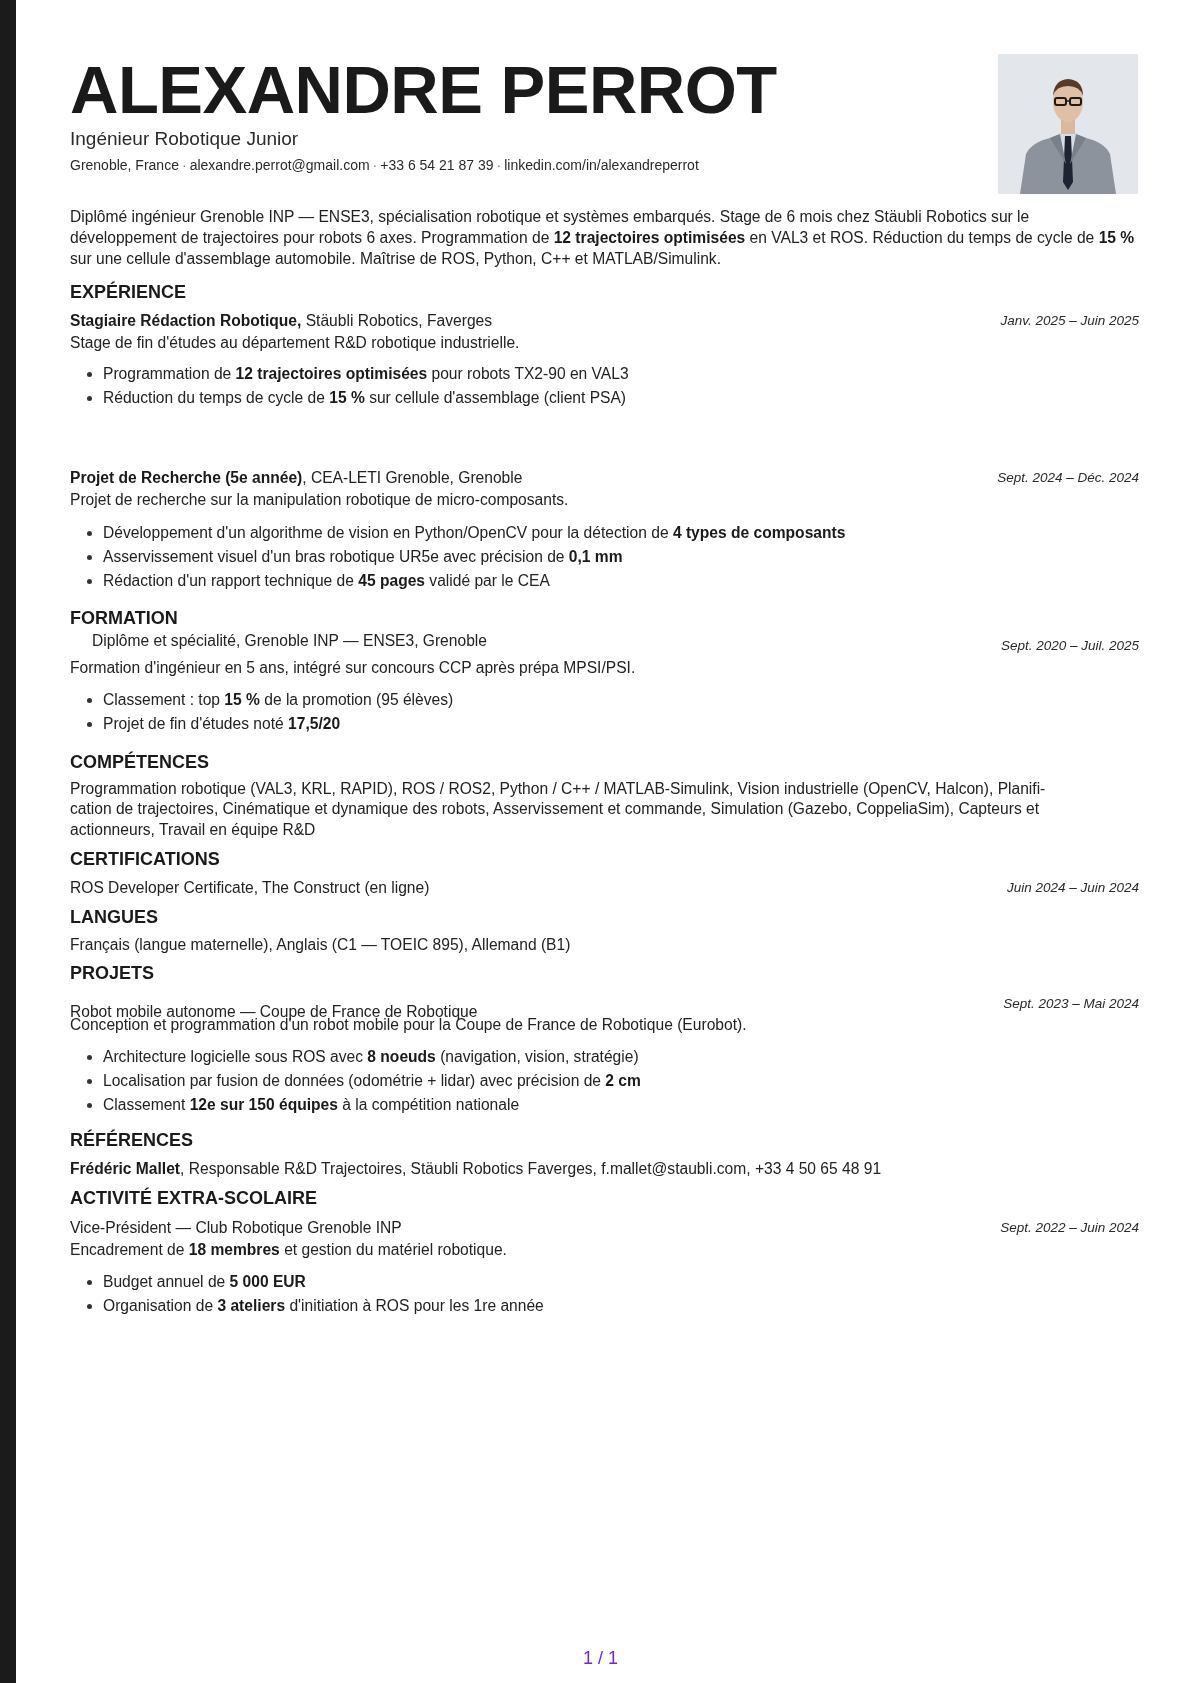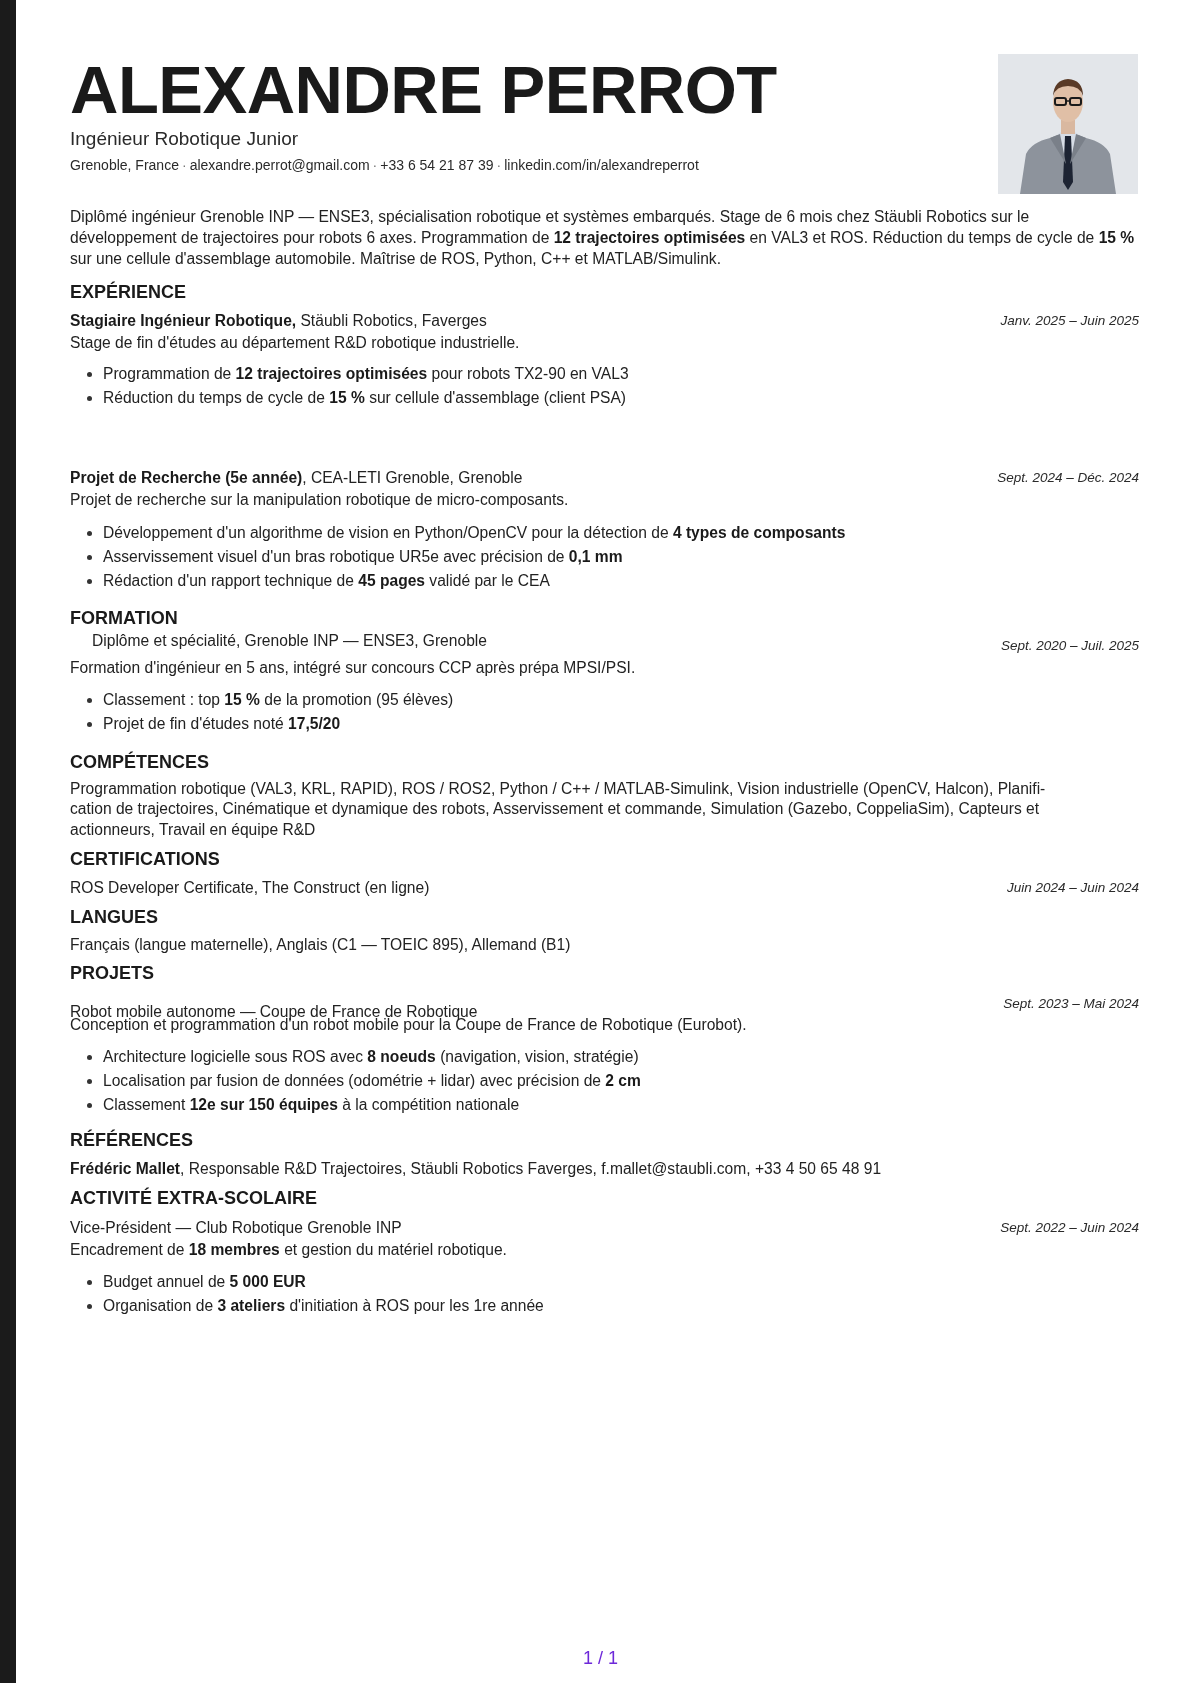--- a/index.html
+++ b/index.html
@@ -102,21 +102,21 @@
     </svg>
   </div>
 
   <div class="summary">
     <span>Diplômé ingénieur Grenoble INP — ENSE3, spécialisation robotique et systèmes embarqués. Stage de 6 mois chez Stäubli Robotics sur le développement de trajectoires pour robots 6 axes. Programmation de </span><b>12 trajectoires optimisées</b><span> en VAL3 et ROS. Réduction du temps de cycle de </span><b>15 %</b><span> sur une cellule d'assemblage automobile. Maîtrise de ROS, Python, C++ et MATLAB/Simulink.</span>
   </div>
 
   <div class="section-title" style="top:282px;">EXPÉRIENCE</div>
 
   <div class="entry-head" style="top:312px;">
-    <b>Stagiaire Ingénieur Robotique,</b><span> Stäubli Robotics, Faverges</span>
+    <b>Stagiaire Rédaction Robotique,</b><span> Stäubli Robotics, Faverges</span>
   </div>
   <div class="date" style="top:313px;">Janv. 2025 – Juin 2025</div>
   <div class="line" style="top:334px;">Stage de fin d'études au département R&amp;D robotique industrielle.</div>
   <ul class="bullets" style="top:364px;">
     <li><span>Programmation de </span><b>12 trajectoires optimisées</b><span> pour robots TX2-90 en VAL3</span></li>
     <li><span>Réduction du temps de cycle de </span><b>15 %</b><span> sur cellule d'assemblage (client PSA)</span></li>
   </ul>
 
   <div class="entry-head" style="top:469px;">
     <b>Projet de Recherche (5e année)</b><span>, CEA-LETI Grenoble, Grenoble</span>

